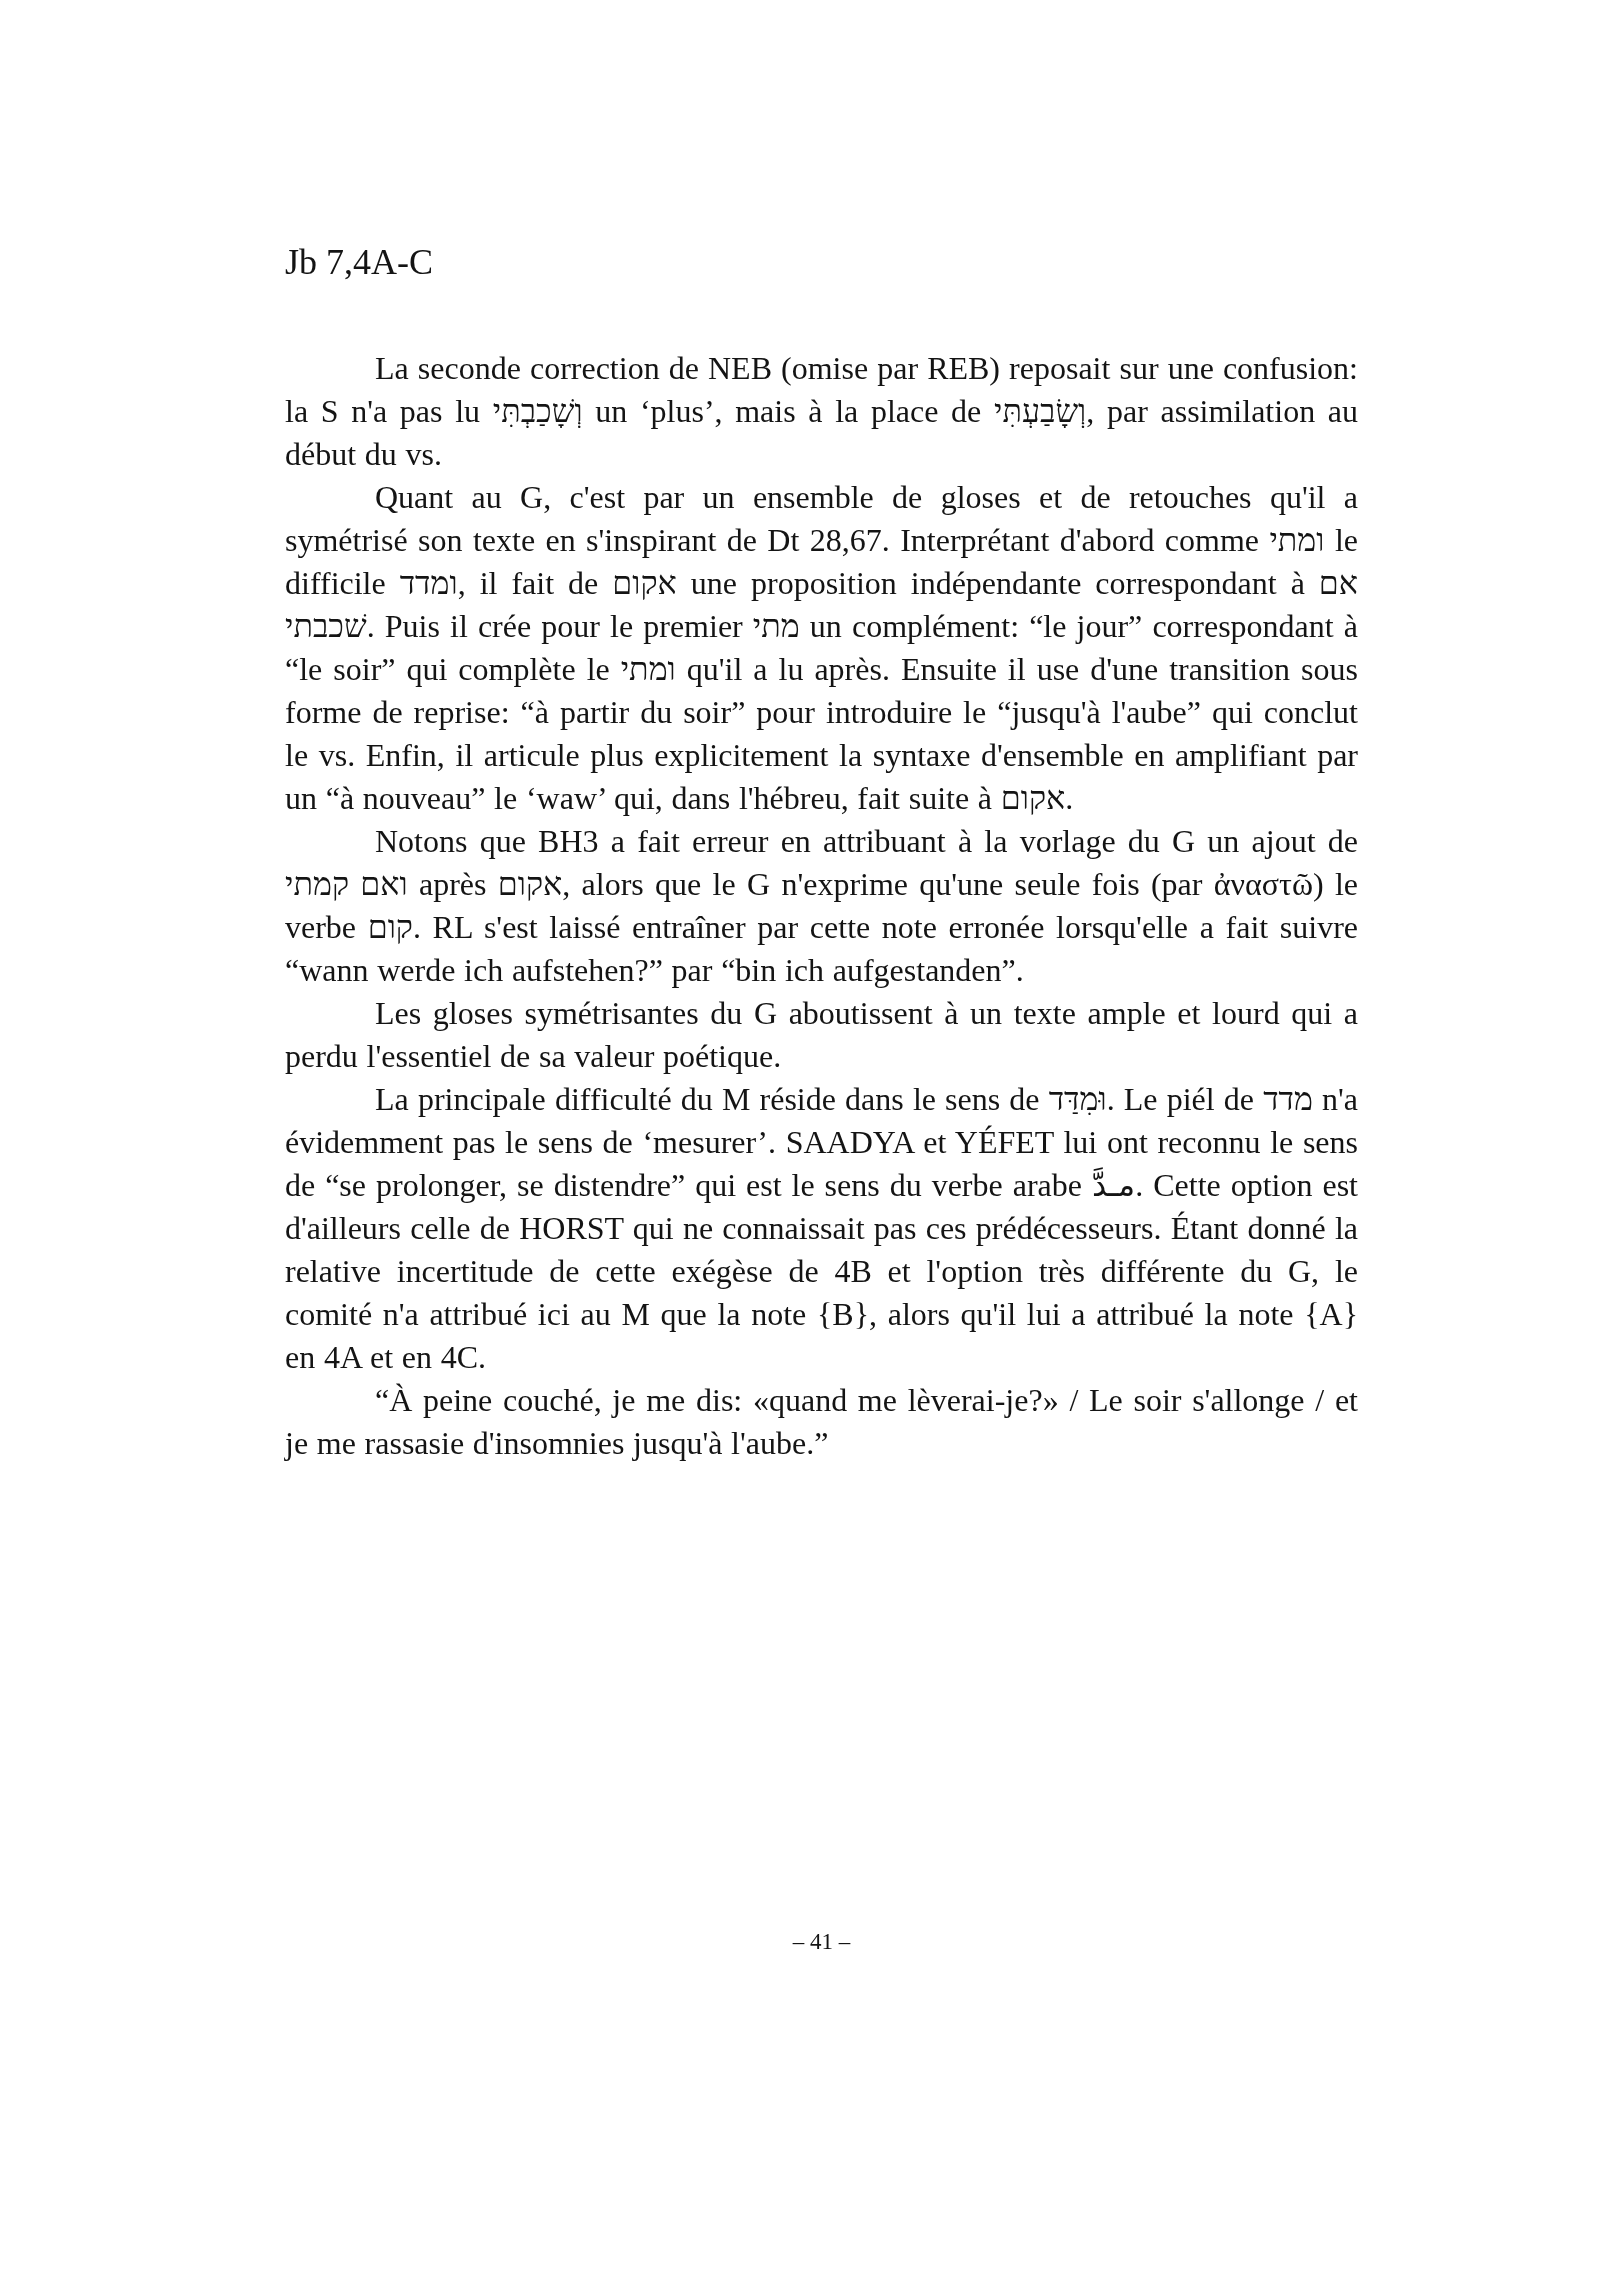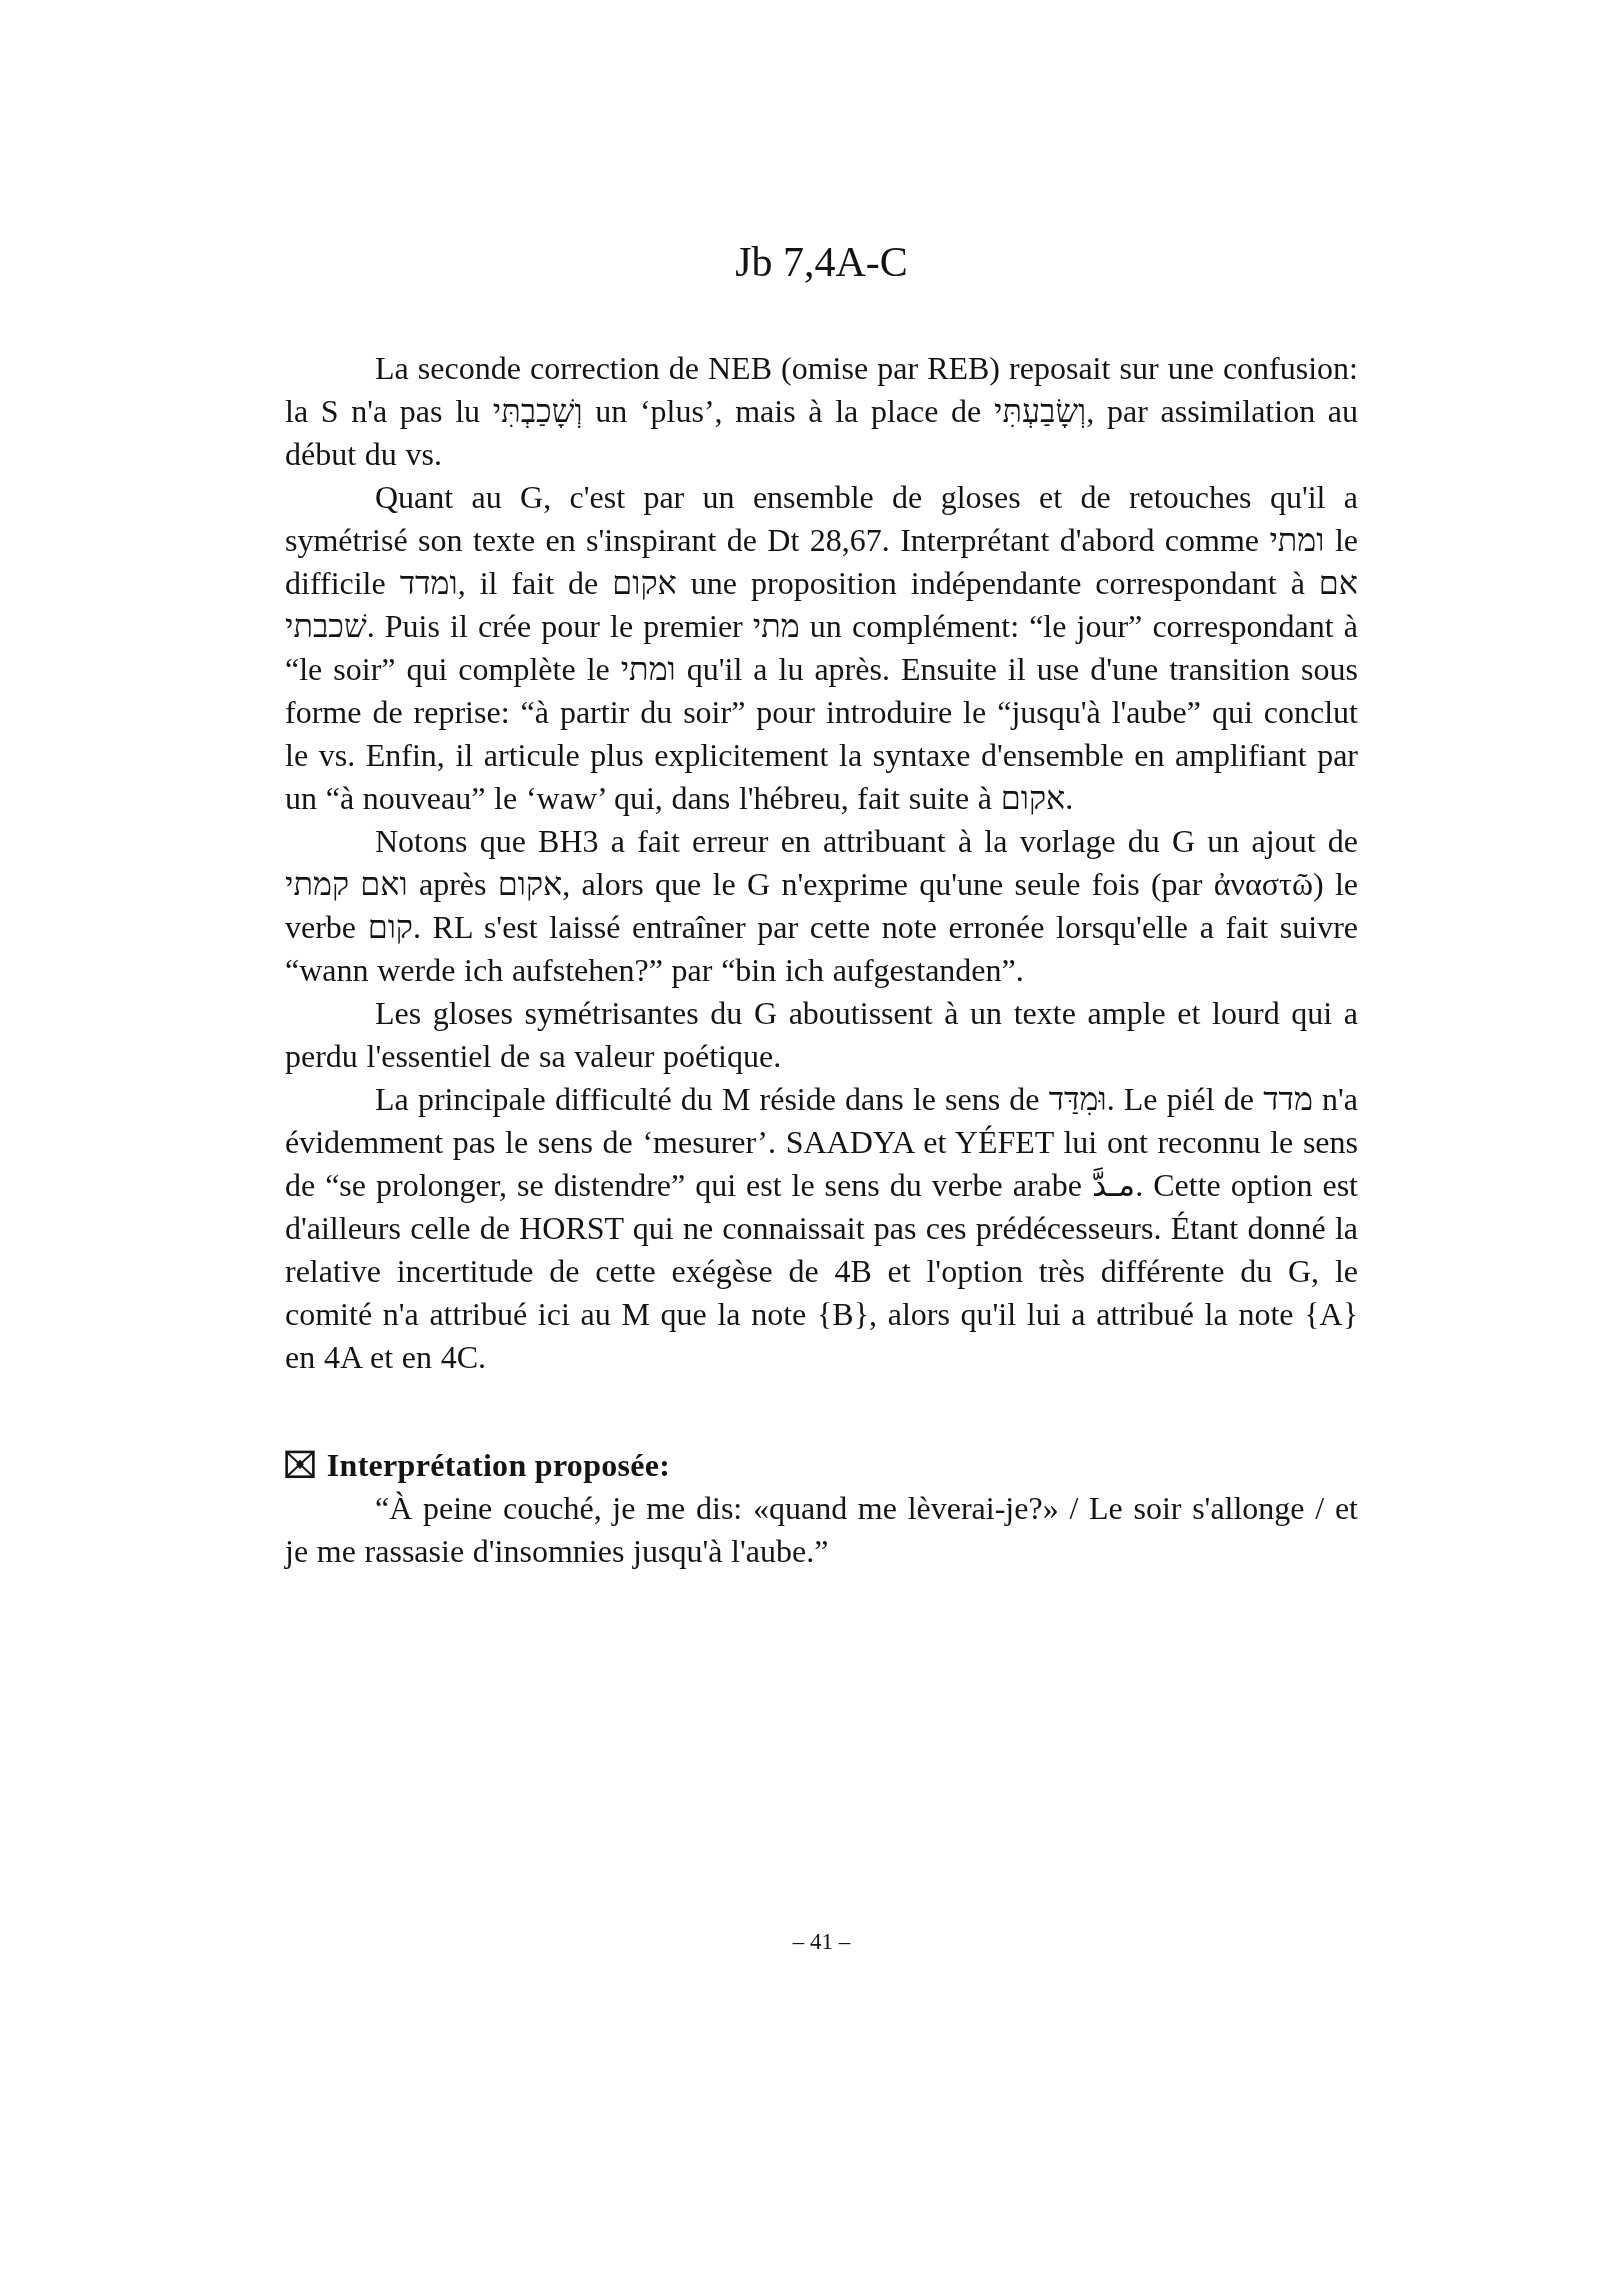--- a/index.html
+++ b/index.html
@@ -10,24 +10,24 @@
     font-family:"Liberation Serif", "DejaVu Sans", serif;
     color:#141414;
     -webkit-font-smoothing:antialiased;
   }
   .page-body {
     position:absolute;
     left:285px; top:241px;
     width:1073px;
   }
   .doc-title {
-    font-size:42px;
+    font-size:36px;
     font-weight:normal;
     line-height:43px;
-    text-align:center;
+    text-align:left;
     margin:0 0 63px 0;
   }
   .para {
     font-size:32px;
     line-height:43px;
     text-align:justify;
     margin:0;
     word-spacing:0.7px;
   }
   .indent { text-indent:90px; }
@@ -73,27 +73,19 @@
 
   <p class="para indent">Quant au G, c'est par un ensemble de gloses et de retouches qu'il a symétrisé son texte en s'inspirant de Dt 28,67. Interprétant d'abord comme ומתי le difficile ומדד, il fait de אקום une proposition indépendante correspondant à אם שׁכבתי. Puis il crée pour le premier מתי un complément: “le jour” correspondant à “le soir” qui complète le ומתי qu'il a lu après. Ensuite il use d'une transition sous forme de reprise: “à partir du soir” pour introduire le “jusqu'à l'aube” qui conclut le vs. Enfin, il articule plus explicitement la syntaxe d'ensemble en amplifiant par un “à nouveau” le ‘waw’ qui, dans l'hébreu, fait suite à אקום.</p>
 
   <p class="para indent">Notons que BH3 a fait erreur en attribuant à la vorlage du G un ajout de ואם קמתי après אקום, alors que le G n'exprime qu'une seule fois (par ἀναστῶ) le verbe קום. RL s'est laissé entraîner par cette note erronée lorsqu'elle a fait suivre “wann werde ich aufstehen?” par “bin ich aufgestanden”.</p>
 
 
   <p class="para indent">Les gloses symétrisantes du G aboutissent à un texte ample et lourd qui a perdu l'essentiel de sa valeur poétique.</p>
 
   <p class="para indent">La principale difficulté du M réside dans le sens de וּמִדַּד. Le piél de מדד n'a évidemment pas le sens de ‘mesurer’. SAADYA et YÉFET lui ont reconnu le sens de “se prolonger, se distendre” qui est le sens du verbe arabe مـدَّ. Cette option est d'ailleurs celle de HORST qui ne connaissait pas ces prédécesseurs. Étant donné la relative incertitude de cette exégèse de 4B et l'option très différente du G, le comité n'a attribué ici au M que la note {B}, alors qu'il lui a attribué la note {A} en 4A et en 4C.</p>
 
-  <div class="section-heading big-gap">
-    <span class="envelope-box"><svg width="30" height="30" viewBox="0 0 46 46" xmlns="http://www.w3.org/2000/svg">
-          <rect x="2.5" y="4.5" width="41" height="38" fill="none" stroke="#141414" stroke-width="4"></rect>
-          <line x1="4" y1="6" x2="42" y2="41" stroke="#141414" stroke-width="3"></line>
-          <line x1="42" y1="6" x2="4" y2="41" stroke="#141414" stroke-width="3"></line>
-          <path d="M23 16 L29 23.5 L23 31 L17 23.5 Z" fill="#141414"></path>
-        </svg></span><span class="heading-text">Interprétation proposée:</span>
-  </div>
 
   <p class="para indent">“À peine couché, je me dis: «quand me lèverai-je?» / Le soir s'allonge / et je me rassasie d'insomnies jusqu'à l'aube.”</p>
 
 </div>
 
 <div class="page-number">– 41 –</div>
 
 
 </body></html>

